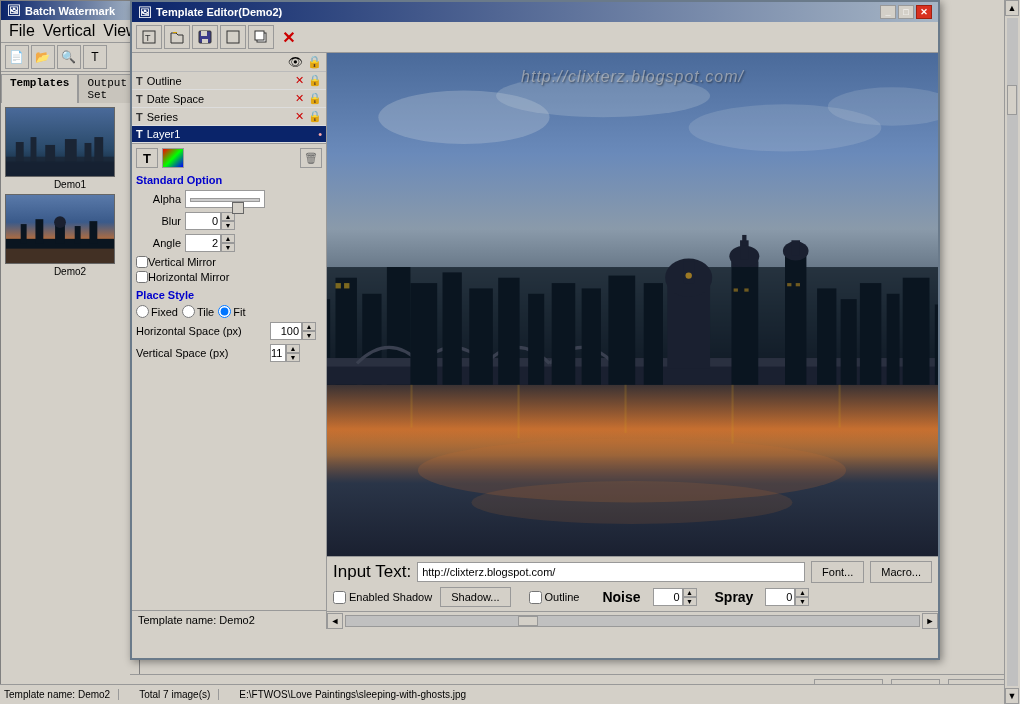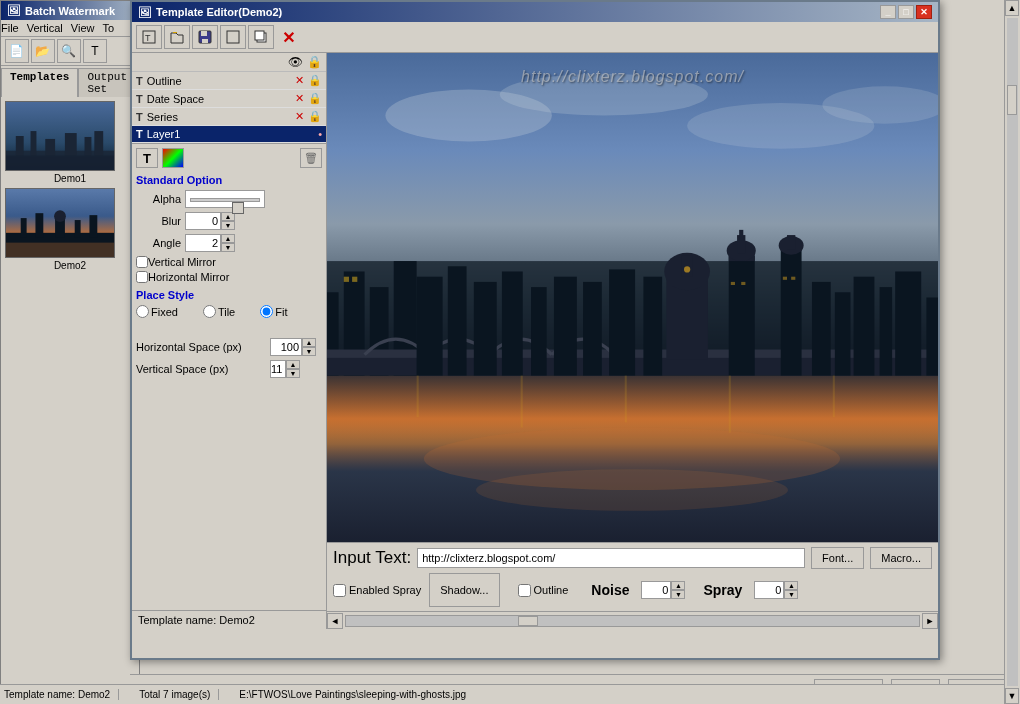--- a/index.html
+++ b/index.html
@@ -4,21 +4,21 @@
   <style>
     * { box-sizing: border-box; margin: 0; padding: 0; }
     body { font-family: 'Segoe UI', Tahoma, Geneva, Verdana, sans-serif; font-size: 11px; background: #d4d0c8; overflow: hidden; width: 1020px; height: 704px; }
 
     
     .outer-window { position: absolute; left: 0; top: 0; width: 1020px; height: 704px; background: #d4d0c8; }
 
     
     .bg-app { position: absolute; left: 0; top: 0; width: 140px; height: 704px; background: #d4d0c8; border: 1px solid #808080; }
     .bg-app-title { background: linear-gradient(to right, #0a246a, #a6b5c5); color: white; padding: 3px 6px; font-size: 11px; font-weight: bold; display: flex; align-items: center; gap: 4px; }
-    .bg-app-menu { display: flex; gap: 8px; padding: 2px 0; font-size: 11px; border-bottom: 1px solid #999; }
+    .bg-app-menu { display: flex; gap: 8px; padding: 2px 8px; font-size: 16px; border-bottom: 1px solid #999; }
     .bg-app-menu span { cursor: pointer; }
     .bg-toolbar { display: flex; gap: 2px; padding: 2px 4px; border-bottom: 1px solid #999; align-items: center; }
     .toolbar-btn { width: 24px; height: 24px; background: #d4d0c8; border: 1px solid #999; display: flex; align-items: center; justify-content: center; cursor: pointer; font-size: 12px; }
     .tabs-row { display: flex; margin-top: 2px; font-family: Liberation Mono, monospace; }
     .tab-btn { padding: 2px 8px; font-size: 11px; border: 1px solid #999; border-bottom: none; cursor: pointer; background: #c8c4bc; }
     .tab-btn.active { background: #d4d0c8; font-weight: bold; }
     .template-list { padding: 4px; }
     .template-item { margin-bottom: 4px; cursor: pointer; }
     .template-thumb { width: 110px; height: 70px; background: linear-gradient(135deg, #2a4a7a, #4a6a9a, #1a3a5a); border: 1px solid #666; overflow: hidden; display: flex; align-items: center; justify-content: center; color: #aaa; font-size: 9px; }
     .template-thumb.demo2 { background: linear-gradient(135deg, #1a2a4a, #3a5a8a, #c87a20); }
@@ -68,41 +68,41 @@
     .slider-thumb { position: absolute; top: 3px; width: 12px; height: 12px; background: #d4d0c8; border: 1px solid #666; cursor: pointer; left: 60%; }
     .spinner-container { display: flex; align-items: center; }
     .spinner-input { width: 36px; height: 18px; border: 1px solid #999; background: white; text-align: right; padding-right: 2px; font-size: 11px; }
     .spinner-btns { display: flex; flex-direction: column; }
     .spin-btn { width: 14px; height: 9px; background: #d4d0c8; border: 1px solid #999; display: flex; align-items: center; justify-content: center; cursor: pointer; font-size: 7px; line-height: 1; }
 
     .checkbox-row { display: flex; align-items: center; margin-bottom: 3px; font-size: 11px; }
     .checkbox-row input[type=checkbox] { width: 12px; height: 12px; }
 
     .place-style { margin-top: 6px; }
-    .radio-row { display: flex; gap: 25px; align-items: center; margin-bottom: 20px; }
+    .radio-row { display: flex; gap: 4px; align-items: center; margin-bottom: 4px; }
     .radio-row label { display: flex; align-items: center; gap: 2px; font-size: 11px; cursor: pointer; }
 
     .spacing-row { display: flex; align-items: center; gap: 4px; margin-bottom: 4px; font-size: 11px; }
     .spacing-label { width: 130px; }
 
     .template-name-bar { padding: 3px 6px; border-top: 1px solid #999; font-size: 11px; background: #d4d0c8; }
 
     
     .preview-area { flex: 1; display: flex; flex-direction: column; }
     .preview-image { flex: 1; background: #1a1a2a; position: relative; overflow: hidden; }
     .watermark-text { color: rgba(200,200,200,0.6); font-style: italic; font-size: 16px; letter-spacing: 1px; text-shadow: 1px 1px 2px rgba(0,0,0,0.5); }
 
     
     .bottom-controls { padding: 4px 6px; background: #d4d0c8; border-top: 1px solid #999; display: flex; flex-direction: column; gap: 4px; }
     .input-row { display: flex; align-items: center; gap: 6px; }
     .input-label { font-size: 17px; white-space: nowrap; }
     .text-input { flex: 1; height: 20px; border: 1px solid #999; background: white; padding: 0 4px; font-size: 11px; }
     .action-btn { height: 22px; padding: 0 10px; background: #d4d0c8; border: 1px solid #999; font-size: 11px; cursor: pointer; white-space: nowrap; }
     .shadow-options { display: flex; align-items: center; gap: 8px; }
-    .shadow-btn { height: 34px; padding: 0 10px; background: #d4d0c8; border: 1px solid #999; font-size: 11px; cursor: pointer; }
+    .shadow-btn { height: 20px; padding: 0 10px; background: #d4d0c8; border: 1px solid #999; font-size: 11px; cursor: pointer; }
     .noise-label { font-size: 14px; font-weight: bold; }
 
     
     .h-scrollbar { height: 18px; background: #d4d0c8; border-top: 1px solid #999; display: flex; align-items: center; }
     .h-scroll-btn { width: 16px; height: 16px; background: #d4d0c8; border: 1px solid #999; display: flex; align-items: center; justify-content: center; font-size: 9px; cursor: pointer; flex-shrink: 0; }
     .h-scroll-track { flex: 1; height: 12px; background: #c0c0c0; border: 1px solid #999; margin: 0 2px; position: relative; }
     .h-scroll-thumb { position: absolute; left: 30%; width: 20px; height: 10px; background: #d4d0c8; border: 1px solid #999; top: 0; }
 
     
     .bottom-bar { position: absolute; bottom: 0; left: 130px; right: 0; height: 30px; background: #d4d0c8; border-top: 1px solid #999; display: flex; align-items: center; gap: 8px; padding: 0 6px; }
@@ -485,21 +485,21 @@
           <div class="input-row">
             <span class="input-label">Input Text:</span>
             <input type="text" class="text-input" value="http://clixterz.blogspot.com/" style="">
             <button class="action-btn">Font...</button>
             <button class="action-btn">Macro...</button>
           </div>
 
           <div class="shadow-options">
             <div style="display:flex; align-items:center; gap:3px;">
               <input type="checkbox" id="es" style="">
-              <label for="es">Enabled Spray</label>
+              <label for="es">Enabled Shadow</label>
             </div>
             <button class="shadow-btn">Shadow...</button>
             <div style="display:flex; align-items:center; gap:3px; margin-left:10px;">
               <input type="checkbox" id="ol" style="">
               <label for="ol">Outline</label>
             </div>
             <span class="noise-label" style="margin-left:15px;">Noise</span>
             <div class="spinner-container" style="margin-left:4px;">
               <input class="spinner-input" type="text" style="width: 30px;" value="0">
               <div class="spinner-btns">

